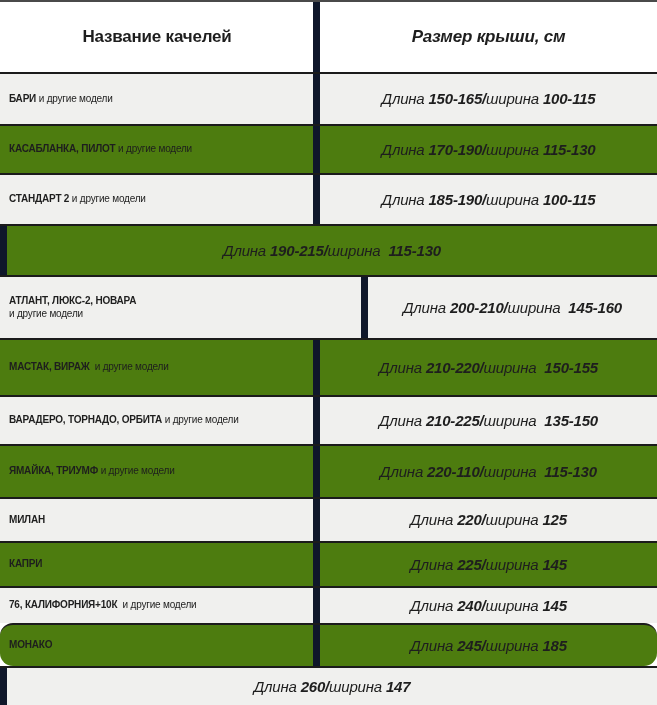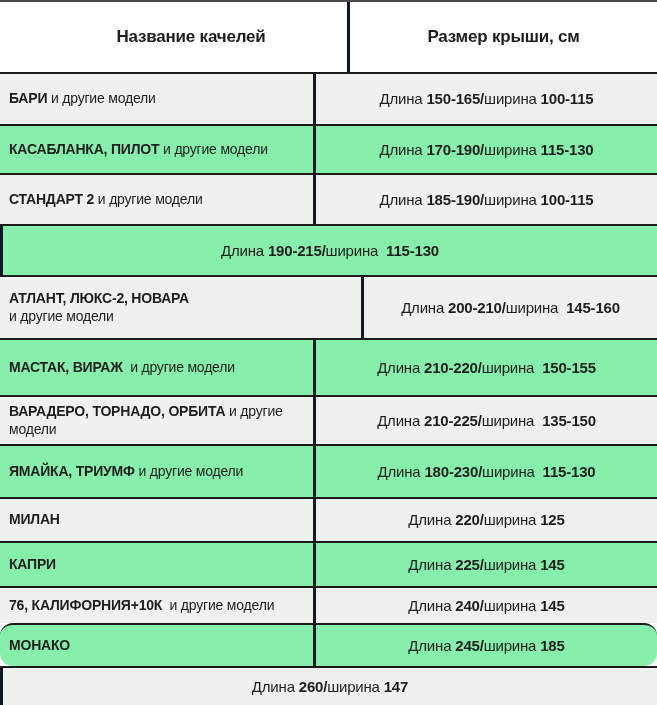--- a/index.html
+++ b/index.html
@@ -17,27 +17,27 @@
     flex-direction: column;
     border-top: 2px solid #4a4a4a;
     box-sizing: border-box;
     overflow: hidden;
     letter-spacing: -0.2px;
   }
   .trow {
     display: flex;
     flex: 0 0 auto;
     box-sizing: border-box;
-    background: #86efac;
+    background: #4d7c0f;
   }
   .trow.g { background: #f0f0ee; }
   .trow + .trow { border-top: 2px solid #1b1b1b; }
 
   
-  .table > .trow:nth-child(1)  { height: 70px; background: #ffffff; margin-left: 34px; }
+  .table > .trow:nth-child(1)  { height: 70px; background: #ffffff; }
   .table > .trow:nth-child(2)  { height: 52px; }
   .table > .trow:nth-child(3)  { height: 49px; }
   .table > .trow:nth-child(4)  { height: 51px; }
   .table > .trow:nth-child(5)  { height: 51px; }
   .table > .trow:nth-child(6)  { height: 63px; gap: 48px; }
   .table > .trow:nth-child(7)  { height: 57px; }
   .table > .trow:nth-child(8)  { height: 49px; }
   .table > .trow:nth-child(9)  { height: 53px; }
   .table > .trow:nth-child(10) { height: 44px; }
   .table > .trow:nth-child(11) { height: 45px; }
@@ -47,31 +47,32 @@
 
   .cell {
     box-sizing: border-box;
     display: flex;
     align-items: center;
   }
   .name-cell {
     flex: 0 0 313px;
     width: 313px;
     padding: 3px 8px 3px 9px;
-    font-size: 14px;
+    font-size: 10px;
     line-height: 1.22;
   }
   .size-cell {
     flex: 1 1 auto;
-    border-left: 3px solid #0f172a;
+    border-left: 7px solid #0f172a;
     justify-content: center;
     text-align: center;
     padding: 2px 14px;
     font-size: 15px;
     line-height: 1.2;
+    font-style: italic;
   }
   .hdr .cell {
     justify-content: center;
     text-align: center;
     font-size: 17px;
     font-weight: 700;
   }
   .b { font-weight: 700; }
   .model { font-weight: 700; }
   .suffix { font-weight: 400; }
@@ -150,21 +151,21 @@
     <div class="cell size-cell">
       <span>Длина</span>&nbsp;<span class="b">210-225</span><span class="b">/</span><span>ширина</span>&nbsp;&nbsp;<span class="b">135-150</span>
     </div>
   </div>
 
   <div class="trow">
     <div class="cell name-cell">
       <div class="nm"><span class="model">ЯМАЙКА, ТРИУМФ</span> <span class="suffix">и другие модели</span></div>
     </div>
     <div class="cell size-cell">
-      <span>Длина</span>&nbsp;<span class="b">180-230</span><span class="b">/</span><span>ширина</span>&nbsp;&nbsp;<span class="b">115-130</span>
+      <span>Длина</span>&nbsp;<span class="b">220-110</span><span class="b">/</span><span>ширина</span>&nbsp;&nbsp;<span class="b">115-130</span>
     </div>
   </div>
 
   <div class="trow g">
     <div class="cell name-cell">
       <div class="nm"><span class="model">МИЛАН</span></div>
     </div>
     <div class="cell size-cell">
       <span>Длина</span>&nbsp;<span class="b">220</span><span class="b">/</span><span>ширина</span>&nbsp;<span class="b">125</span>
     </div>

